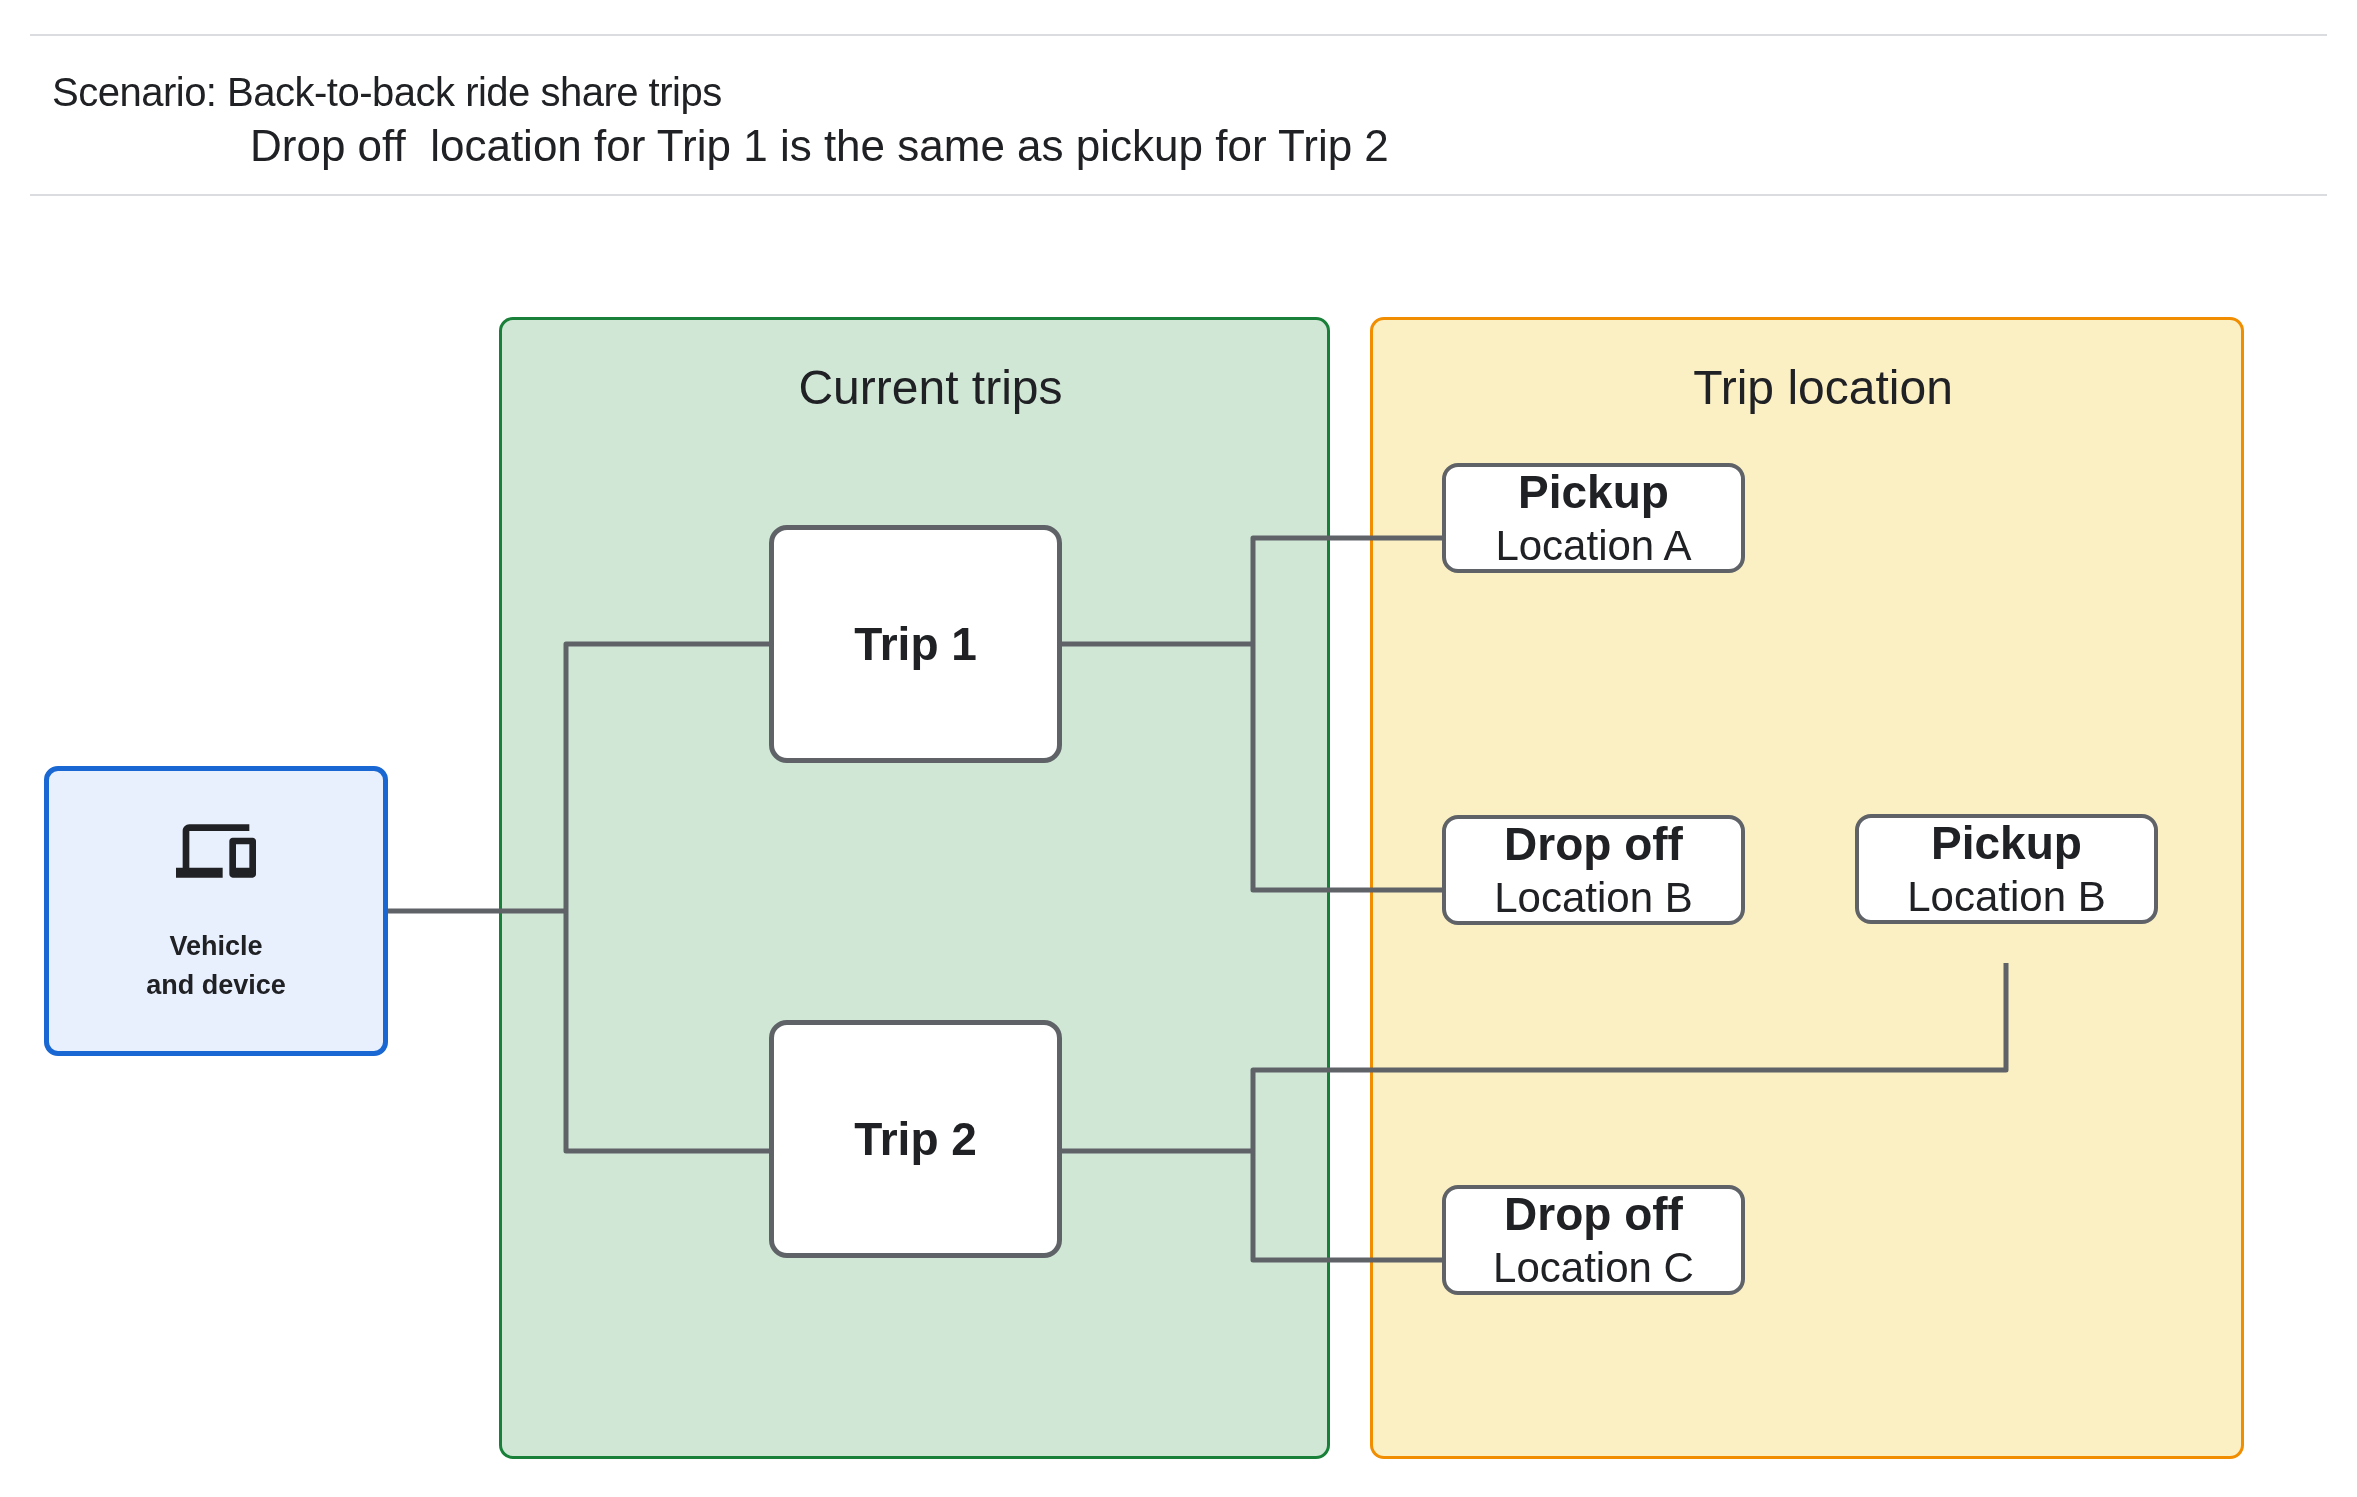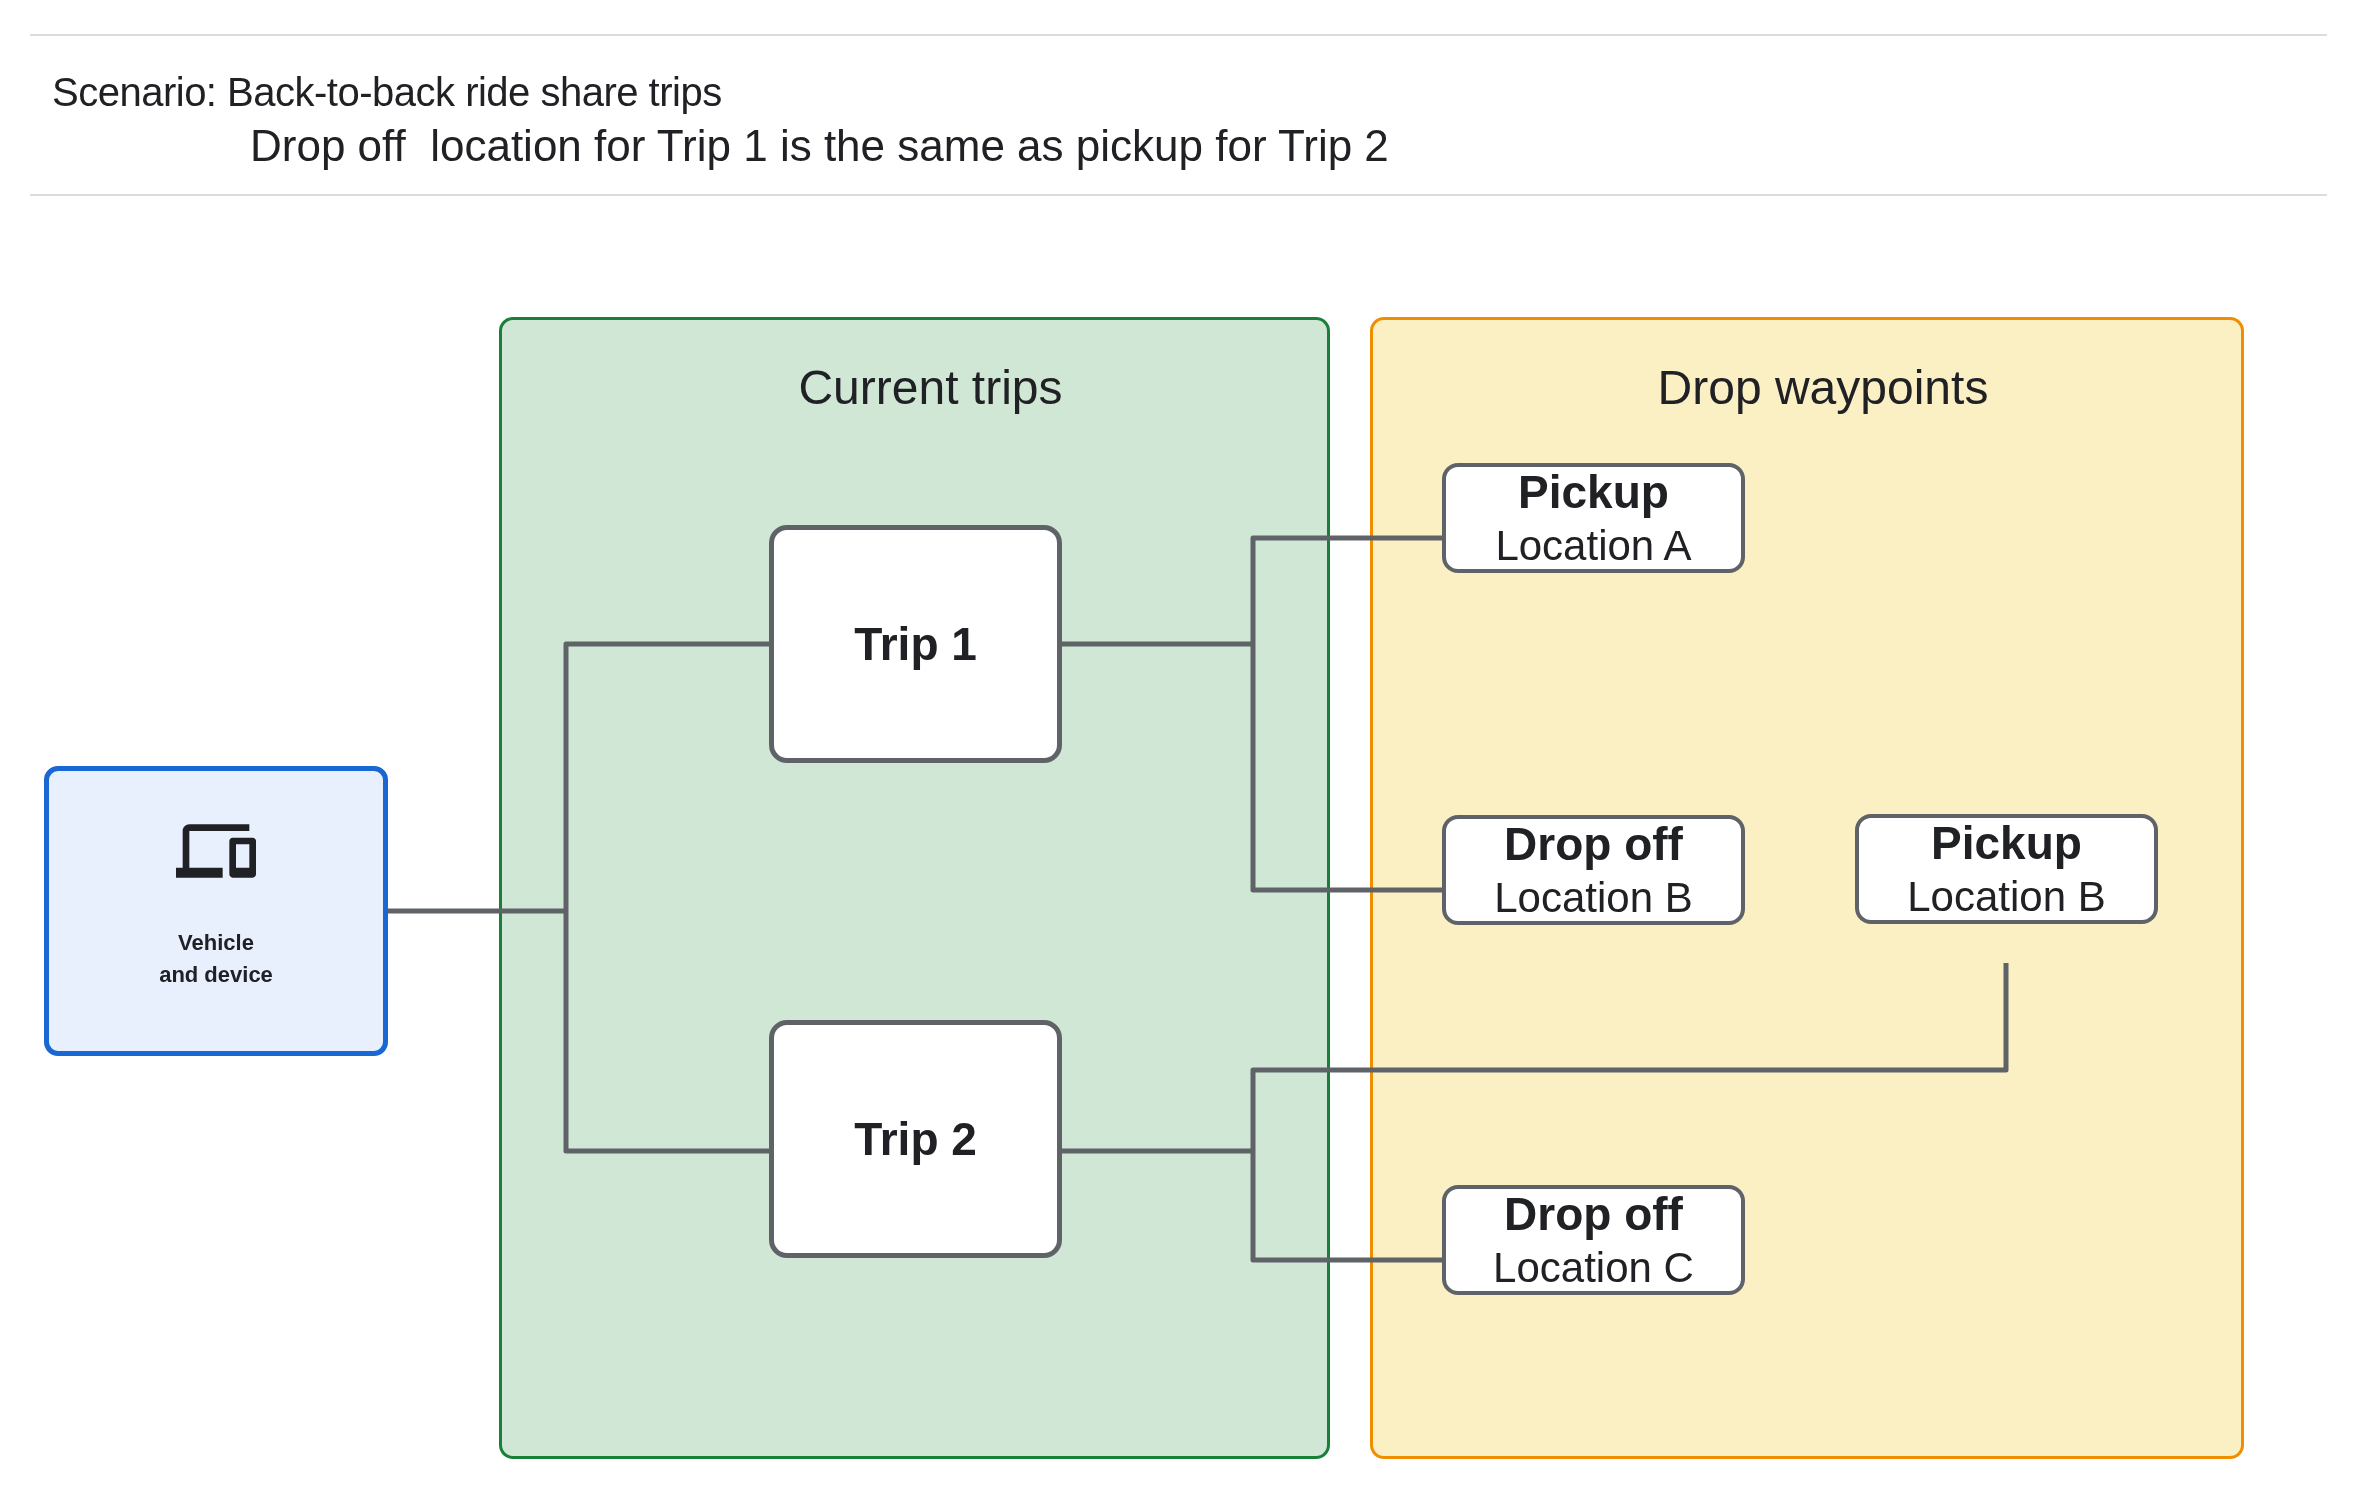--- a/index.html
+++ b/index.html
@@ -140,21 +140,21 @@
     border:5px solid var(--vehicle-border);
     border-radius:14px;
     justify-content:flex-start;
     padding-top:40px;
   }
   .vehicle-icon svg{display:block;}
   .vehicle-icon path{fill:var(--ink);}
   .vehicle-label{
     margin-top:36px;
     text-align:center;
-    font-size:22px;
+    font-size:27px;
     font-weight:700;
     line-height:1.45;
   }
 </style>
 </head>
 <body>
 
 <div class="canvas">
 
   <div class="divider top"></div>
@@ -169,21 +169,21 @@
     <path d="M1442 538 H1253 V890 H1442"></path>
     <path d="M1062 1151 H1253"></path>
     <path d="M2006 963 V1070 H1253 V1260 H1442"></path>
   </svg>
 
   <div class="group current">
     <div class="group-label">Current trips</div>
   </div>
 
   <div class="group waypoints">
-    <div class="group-label">Drop waypoints</div>
+    <div class="group-label">Trip location</div>
   </div>
 
   <div class="node vehicle-node">
     <span class="vehicle-icon">
       <svg width="80" height="80" viewBox="0 0 24 24" aria-hidden="true">
         <path d="M4 6h18V4H4c-1.1 0-2 .9-2 2v11H0v3h14v-3H4V6zm19 2h-6c-.55 0-1 .45-1 1v10c0 .55.45 1 1 1h6c.55 0 1-.45 1-1V9c0-.55-.45-1-1-1zm-1 9h-4v-7h4v7z"></path>
       </svg>
     </span>
     <div class="vehicle-label">
       <div>Vehicle</div>

